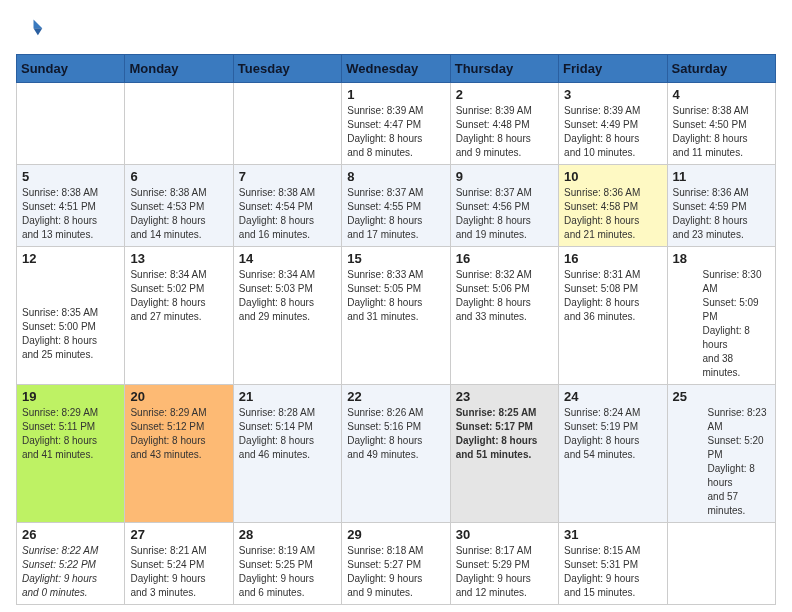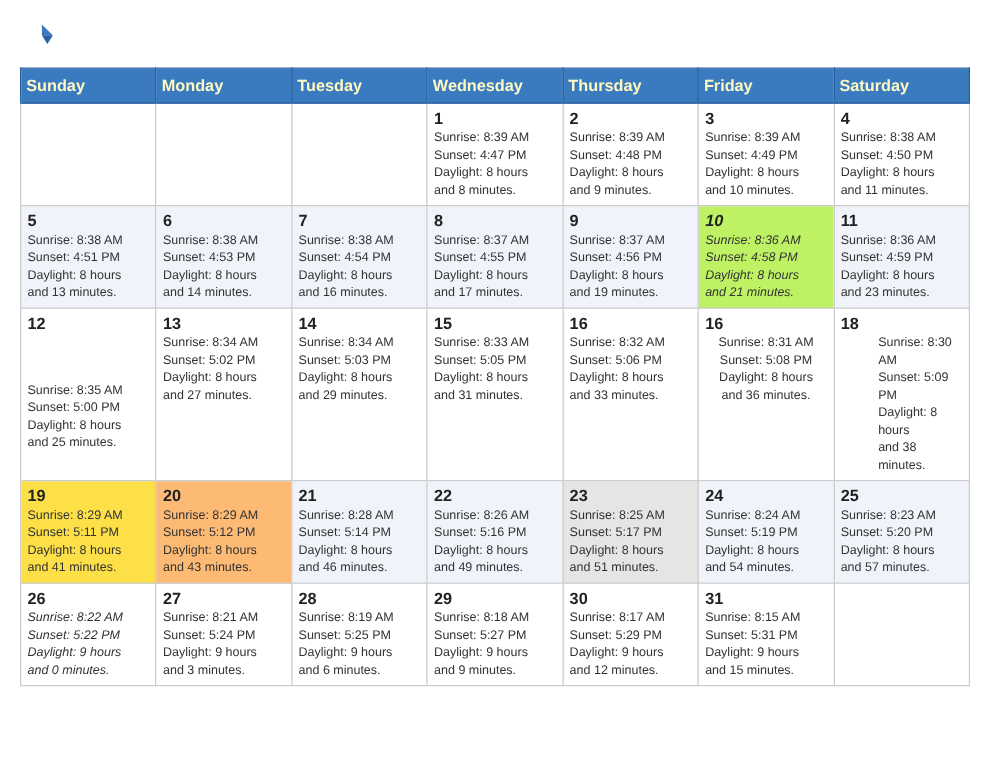--- a/index.html
+++ b/index.html
@@ -51,21 +51,21 @@
     .location {
       font-size: 14px;
       color: #444;
     }
     .calendar {
       width: 100%;
       border-collapse: collapse;
     }
     .calendar th {
       background: #3a7abf;
-      color: #fef9c3;
+      color: #0f172a;
       font-size: 13px;
       font-weight: bold;
       padding: 6px 4px;
       text-align: left;
       border: 1px solid #2a5fa0;
     }
     .calendar td {
       border: 1px solid #ccc;
       vertical-align: top;
       padding: 4px 5px;
@@ -187,21 +187,21 @@
 Daylight: 8 hours
 and 17 minutes.</div>
         </td>
         <td style="background: rgb(240, 244, 250);">
           <span class="day-number">9</span>
           <div class="day-info" style="white-space: pre-line;">Sunrise: 8:37 AM
 Sunset: 4:56 PM
 Daylight: 8 hours
 and 19 minutes.</div>
         </td>
-        <td style="background: #bef264; font-style: italic;">
+        <td style="background: #fef9c3;">
           <span class="day-number">10</span>
           <div class="day-info" style="white-space: pre-line;">Sunrise: 8:36 AM
 Sunset: 4:58 PM
 Daylight: 8 hours
 and 21 minutes.</div>
         </td>
         <td style="background: rgb(240, 244, 250);">
           <span class="day-number">11</span>
           <div class="day-info" style="white-space: pre-line;">Sunrise: 8:36 AM
 Sunset: 4:59 PM
@@ -240,35 +240,35 @@
         </td>
         <td>
           <span class="day-number">16</span>
           <div class="day-info" style="white-space: pre-line;">Sunrise: 8:32 AM
 Sunset: 5:06 PM
 Daylight: 8 hours
 and 33 minutes.</div>
         </td>
         <td>
           <span class="day-number">16</span>
-          <div class="day-info" style="white-space: pre-line; text-align: center;">Sunrise: 8:31 AM
+          <div class="day-info" style="white-space: pre-line;">Sunrise: 8:31 AM
 Sunset: 5:08 PM
 Daylight: 8 hours
 and 36 minutes.</div>
         </td>
         <td>
           <span class="day-number">18</span>
           <div class="day-info" style="white-space: pre-line; margin-left: 30px;">Sunrise: 8:30 AM
 Sunset: 5:09 PM
 Daylight: 8 hours
 and 38 minutes.</div>
         </td>
       </tr>
       <tr>
-        <td style="background: #fde047;">
+        <td style="background: #bef264;">
           <span class="day-number">19</span>
           <div class="day-info" style="white-space: pre-line;">Sunrise: 8:29 AM
 Sunset: 5:11 PM
 Daylight: 8 hours
 and 41 minutes.</div>
         </td>
         <td style="background: #fdba74;">
           <span class="day-number">20</span>
           <div class="day-info" style="white-space: pre-line;">Sunrise: 8:29 AM
 Sunset: 5:12 PM
@@ -284,35 +284,35 @@
         </td>
         <td style="background: rgb(240, 244, 250);">
           <span class="day-number">22</span>
           <div class="day-info" style="white-space: pre-line;">Sunrise: 8:26 AM
 Sunset: 5:16 PM
 Daylight: 8 hours
 and 49 minutes.</div>
         </td>
         <td style="background: #e5e5e5;">
           <span class="day-number">23</span>
-          <div class="day-info" style="white-space: pre-line;">Sunrise: 8:25 AM
+          <div class="day-info" style="white-space: pre-line; font-weight: bold;">Sunrise: 8:25 AM
 Sunset: 5:17 PM
 Daylight: 8 hours
 and 51 minutes.</div>
         </td>
         <td style="background: rgb(240, 244, 250);">
           <span class="day-number">24</span>
           <div class="day-info" style="white-space: pre-line;">Sunrise: 8:24 AM
 Sunset: 5:19 PM
 Daylight: 8 hours
 and 54 minutes.</div>
         </td>
         <td style="background: rgb(240, 244, 250);">
           <span class="day-number">25</span>
-          <div class="day-info" style="white-space: pre-line;">Sunrise: 8:23 AM
+          <div class="day-info" style="white-space: pre-line; margin-left: 35px;">Sunrise: 8:23 AM
 Sunset: 5:20 PM
 Daylight: 8 hours
 and 57 minutes.</div>
         </td>
       </tr>
       <tr>
         <td>
           <span class="day-number">26</span>
           <div class="day-info" style="white-space: pre-line; font-style: italic;">Sunrise: 8:22 AM
 Sunset: 5:22 PM

